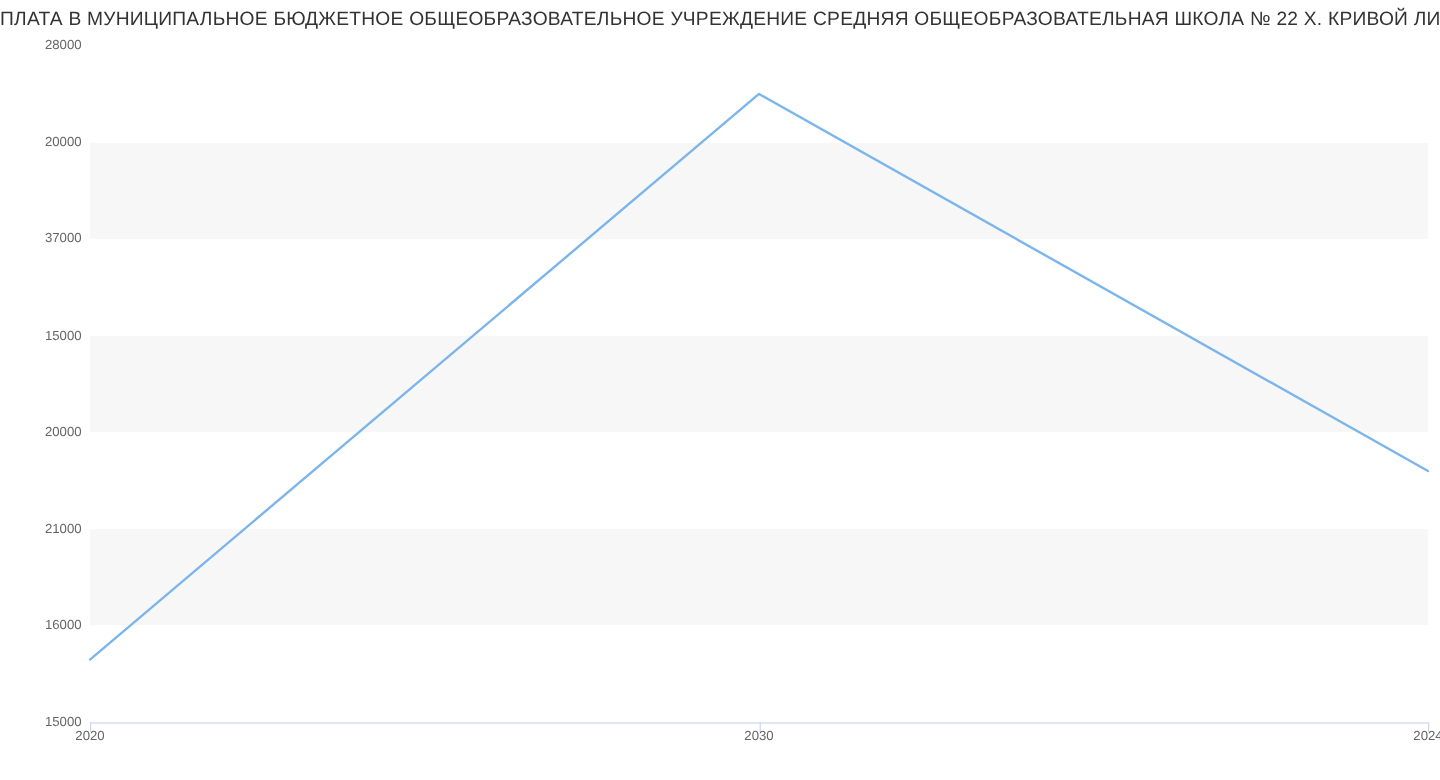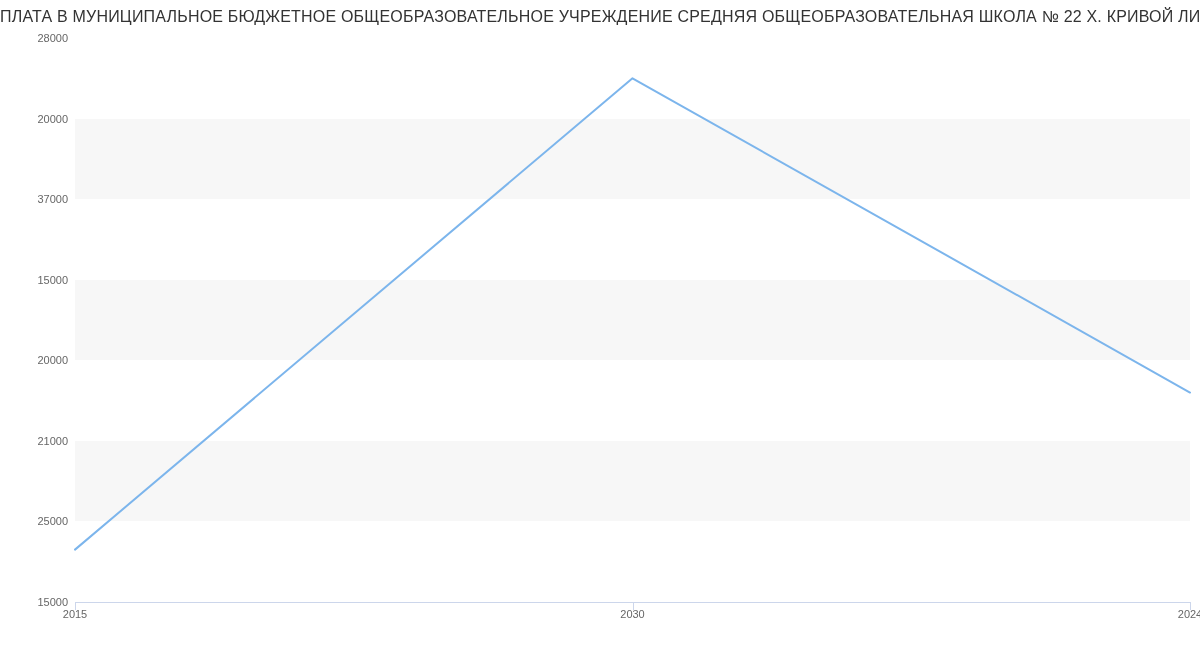--- a/index.html
+++ b/index.html
@@ -23,26 +23,26 @@
   <div class="plot-area">
       <div class="grid-band" style="top: 80.5714px; height: 80.5714px;"></div>
       <div class="grid-band" style="top: 241.714px; height: 80.5714px;"></div>
       <div class="grid-band" style="top: 402.857px; height: 80.5714px;"></div>
     <svg class="line-svg" viewBox="0 0 1115 564" preserveAspectRatio="none">
       <polyline class="data-line" points="0.00,511.63 557.50,40.29 1115.00,354.51"></polyline>
     </svg>
   </div>
 <div class="axis-line" style="left: 75px; top: 602px; width: 1115px; height: 1px;"></div>
     <div class="y-tick-label" style="top: 602px;">15000</div>
-    <div class="y-tick-label" style="top: 521.429px;">25000</div>
+    <div class="y-tick-label" style="top: 521.429px;">16000</div>
     <div class="y-tick-label" style="top: 440.857px;">21000</div>
     <div class="y-tick-label" style="top: 360.286px;">20000</div>
     <div class="y-tick-label" style="top: 279.714px;">15000</div>
     <div class="y-tick-label" style="top: 199.143px;">37000</div>
     <div class="y-tick-label" style="top: 118.571px;">20000</div>
     <div class="y-tick-label" style="top: 38px;">28000</div>
     <div class="x-tick-mark" style="left: 75px;"></div>
-    <div class="x-tick-label" style="left: 75px;">2015</div>
+    <div class="x-tick-label" style="left: 75px;">2020</div>
     <div class="x-tick-mark" style="left: 632.5px;"></div>
     <div class="x-tick-label" style="left: 632.5px;">2030</div>
     <div class="x-tick-mark" style="left: 1190px;"></div>
     <div class="x-tick-label" style="left: 1190px;">2024</div>
   </div>
 
 </body></html>

